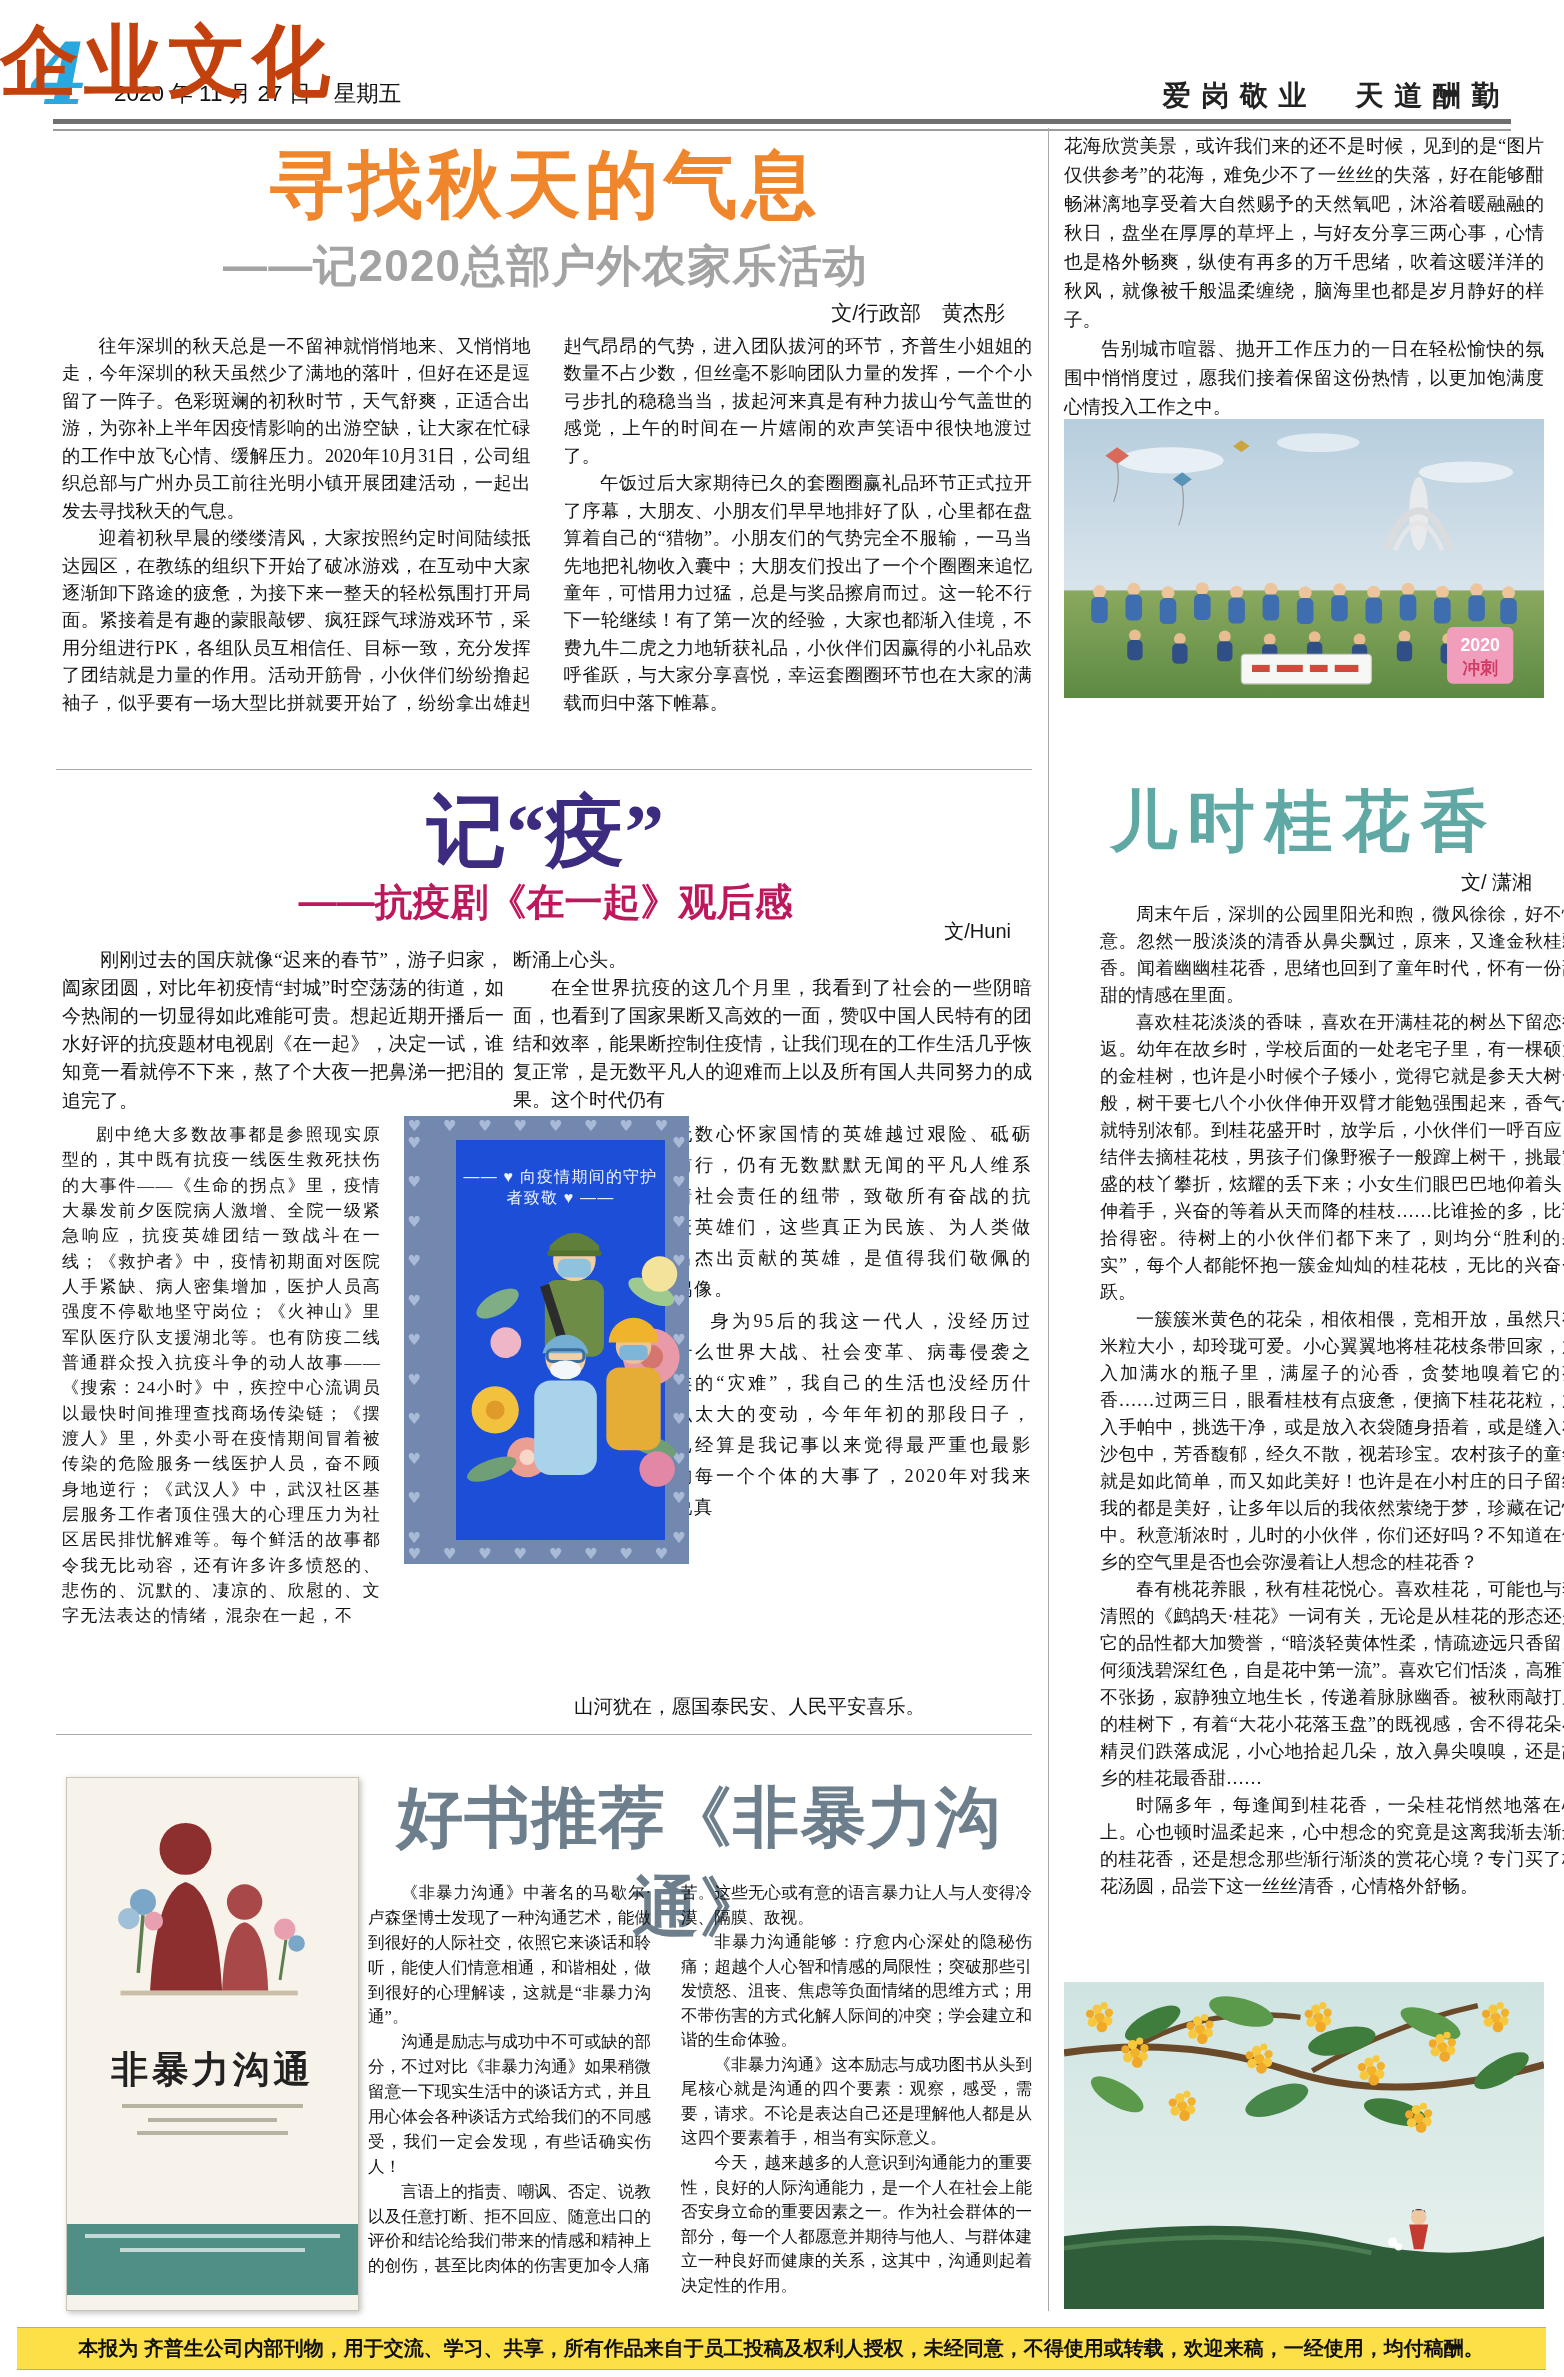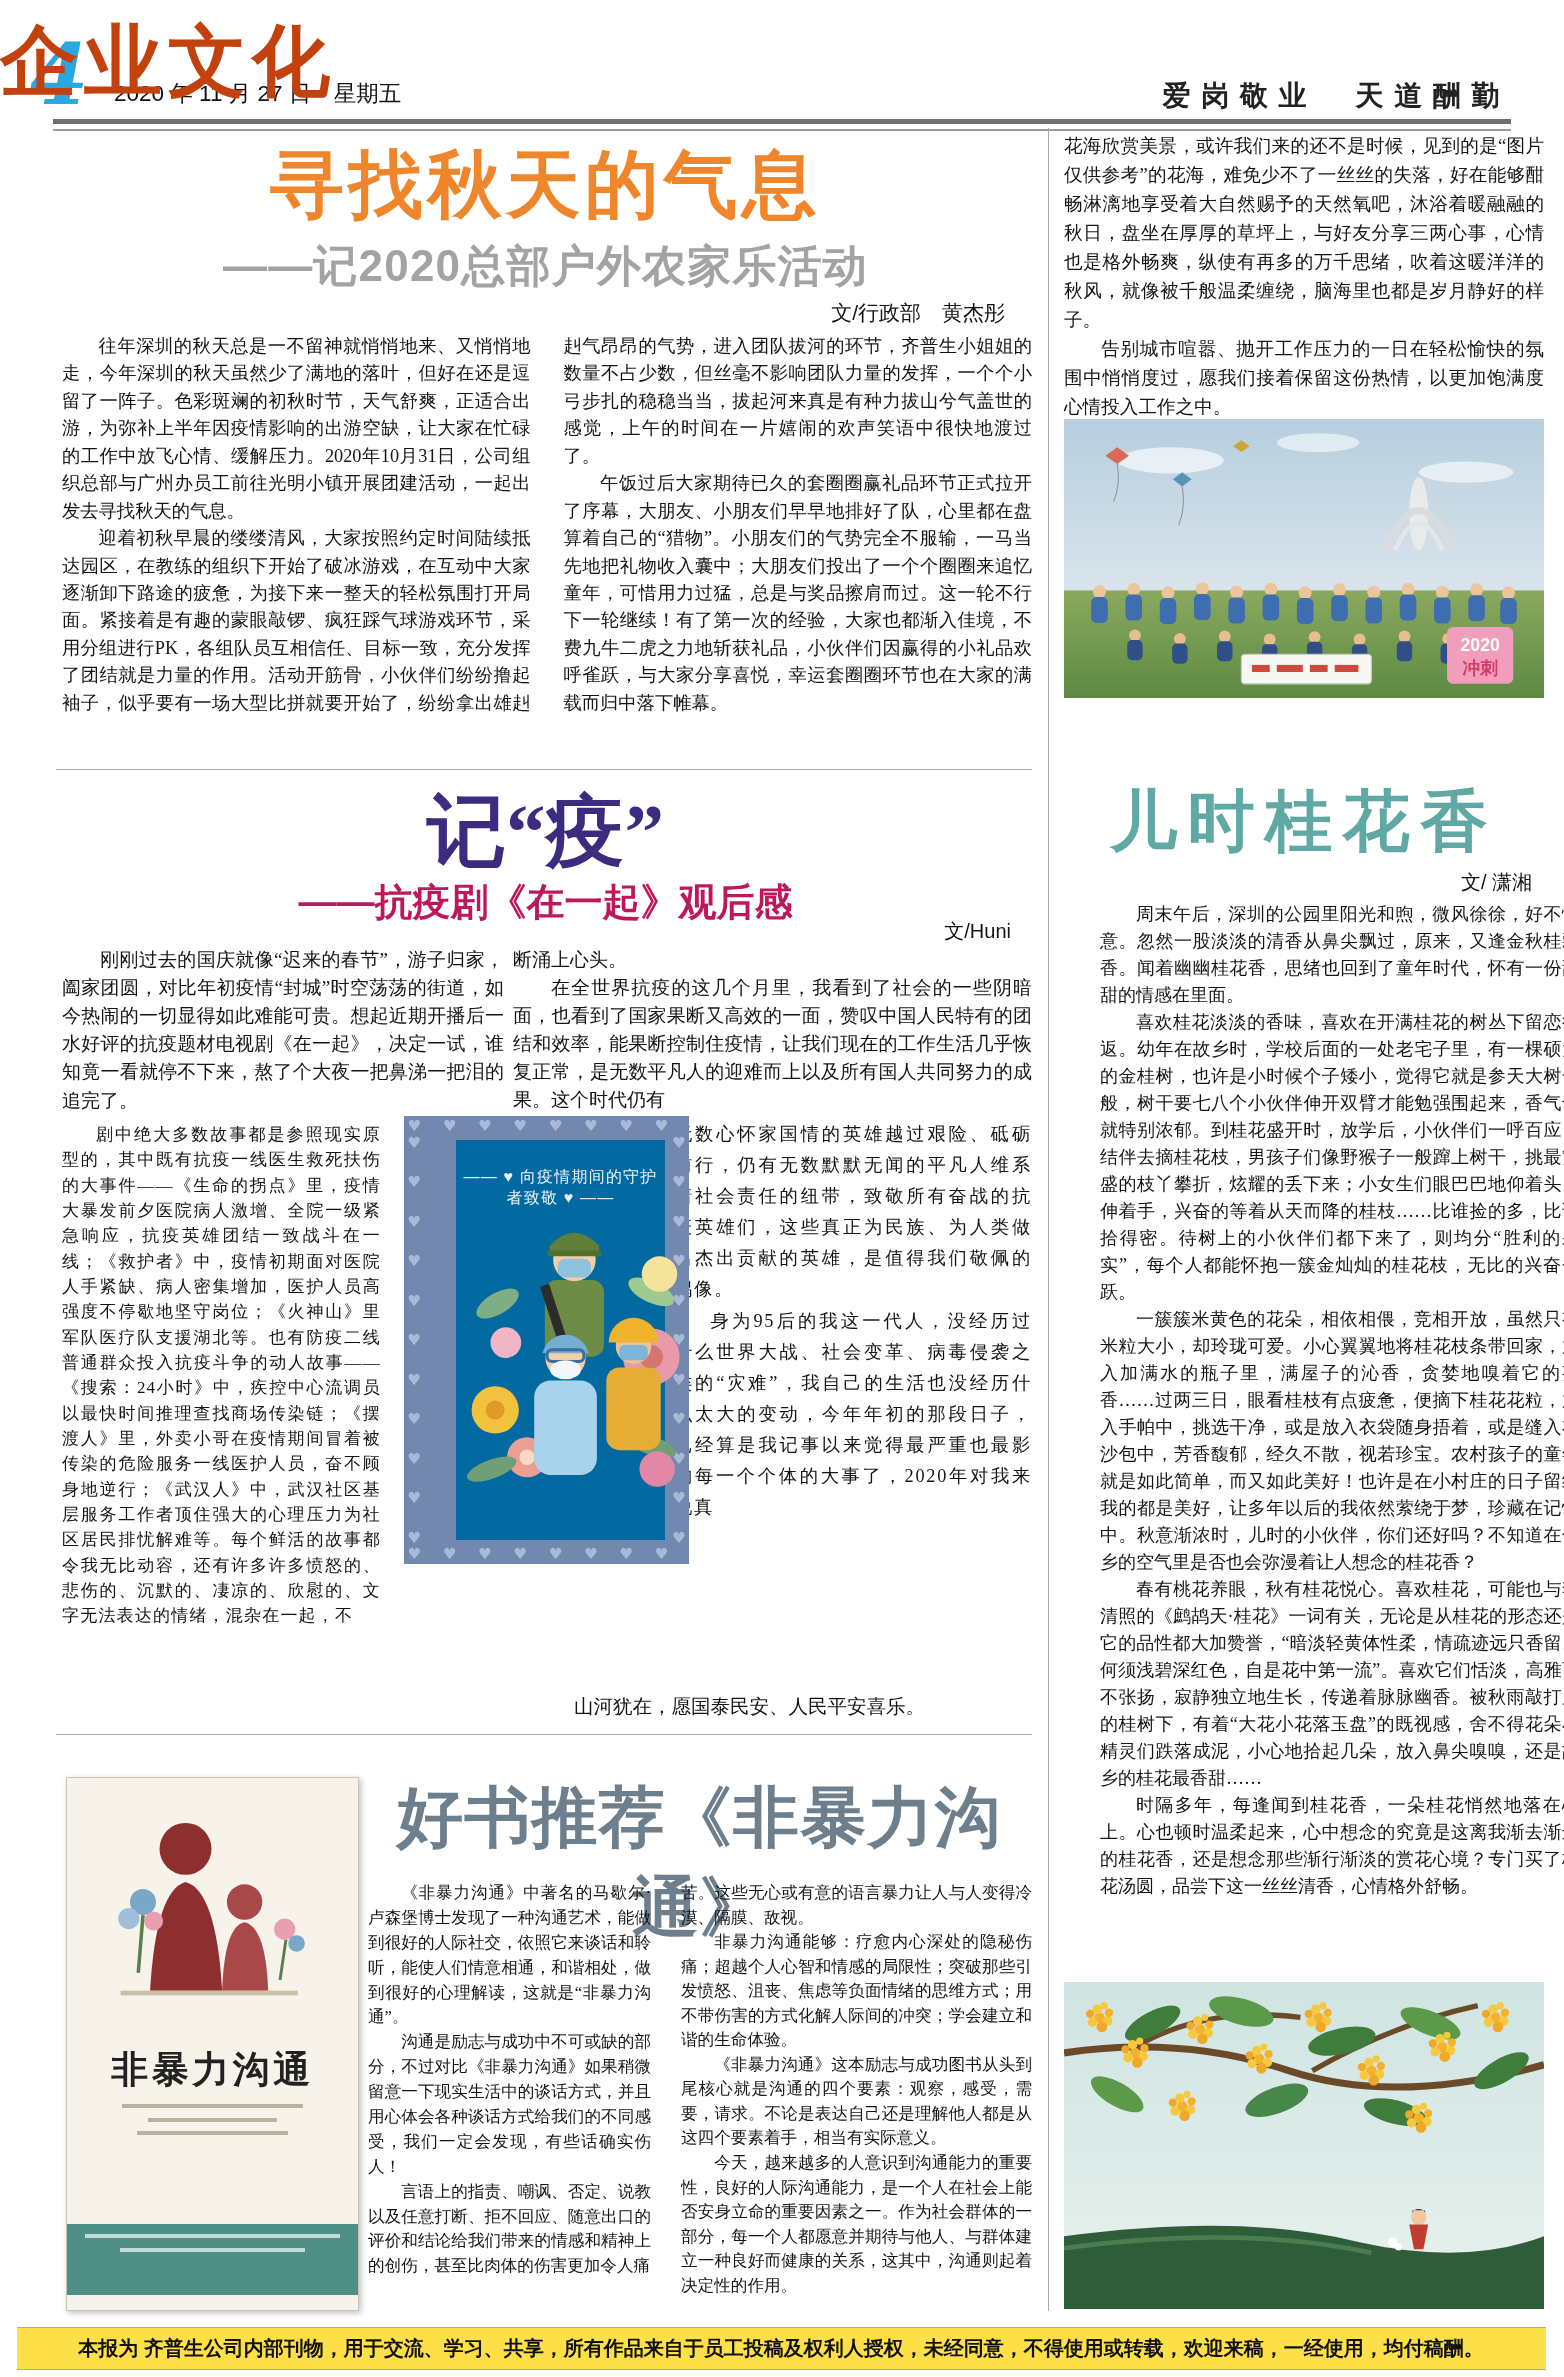--- a/index.html
+++ b/index.html
@@ -50,21 +50,21 @@
   #yi-p9{left:468px;top:1693px;width:563px;font-size:19.5px;text-align:center;}
 
   
   #poster{left:404px;top:1116px;width:285px;height:448px;background:#7388ae;overflow:hidden;}
   .heart-strip{position:absolute;color:#a9bad6;font-size:15.4px;letter-spacing:8.3px;white-space:nowrap;
                font-family:"DejaVu Sans",sans-serif;}
   .hs-top{left:3.5px;top:1.2px;width:278px;overflow:hidden;}
   .hs-bottom{left:3.5px;bottom:1.2px;width:278px;overflow:hidden;}
   .hs-left{left:1.2px;top:18px;height:414px;writing-mode:vertical-rl;overflow:hidden;}
   .hs-right{right:1.2px;top:18px;height:414px;writing-mode:vertical-rl;overflow:hidden;}
-  #poster-inner{position:absolute;left:24px;top:24px;right:24px;bottom:24px;background:#0369a1;margin-left:28px;}
+  #poster-inner{position:absolute;left:24px;top:24px;right:24px;bottom:24px;background:#1d4ed8;margin-left:28px;}
   #poster-caption{margin-top:27px;text-align:center;color:#eef2fa;font-size:16px;letter-spacing:1.2px;}
 
   
   #bk-title{left:367px;top:1773px;width:665px;text-align:center;font-weight:bold;font-size:66px;
             color:#6d7f8c;letter-spacing:1.2px;}
   #bk-cover{left:66px;top:1777px;width:291px;height:532px;background:#f7f3ea;border:1.2px solid #c9c4b4;
             box-shadow:2.4px 2.4px 6px rgba(0,0,0,.25);overflow:hidden;}
   #bk-cover-title{margin-top:10.6px;text-align:center;font-weight:bold;font-size:37px;color:#222;
                   letter-spacing:3.5px;}
   .bk-line{height:4.1px;background:#b8b2a2;margin:9.5px auto 0 auto;}

